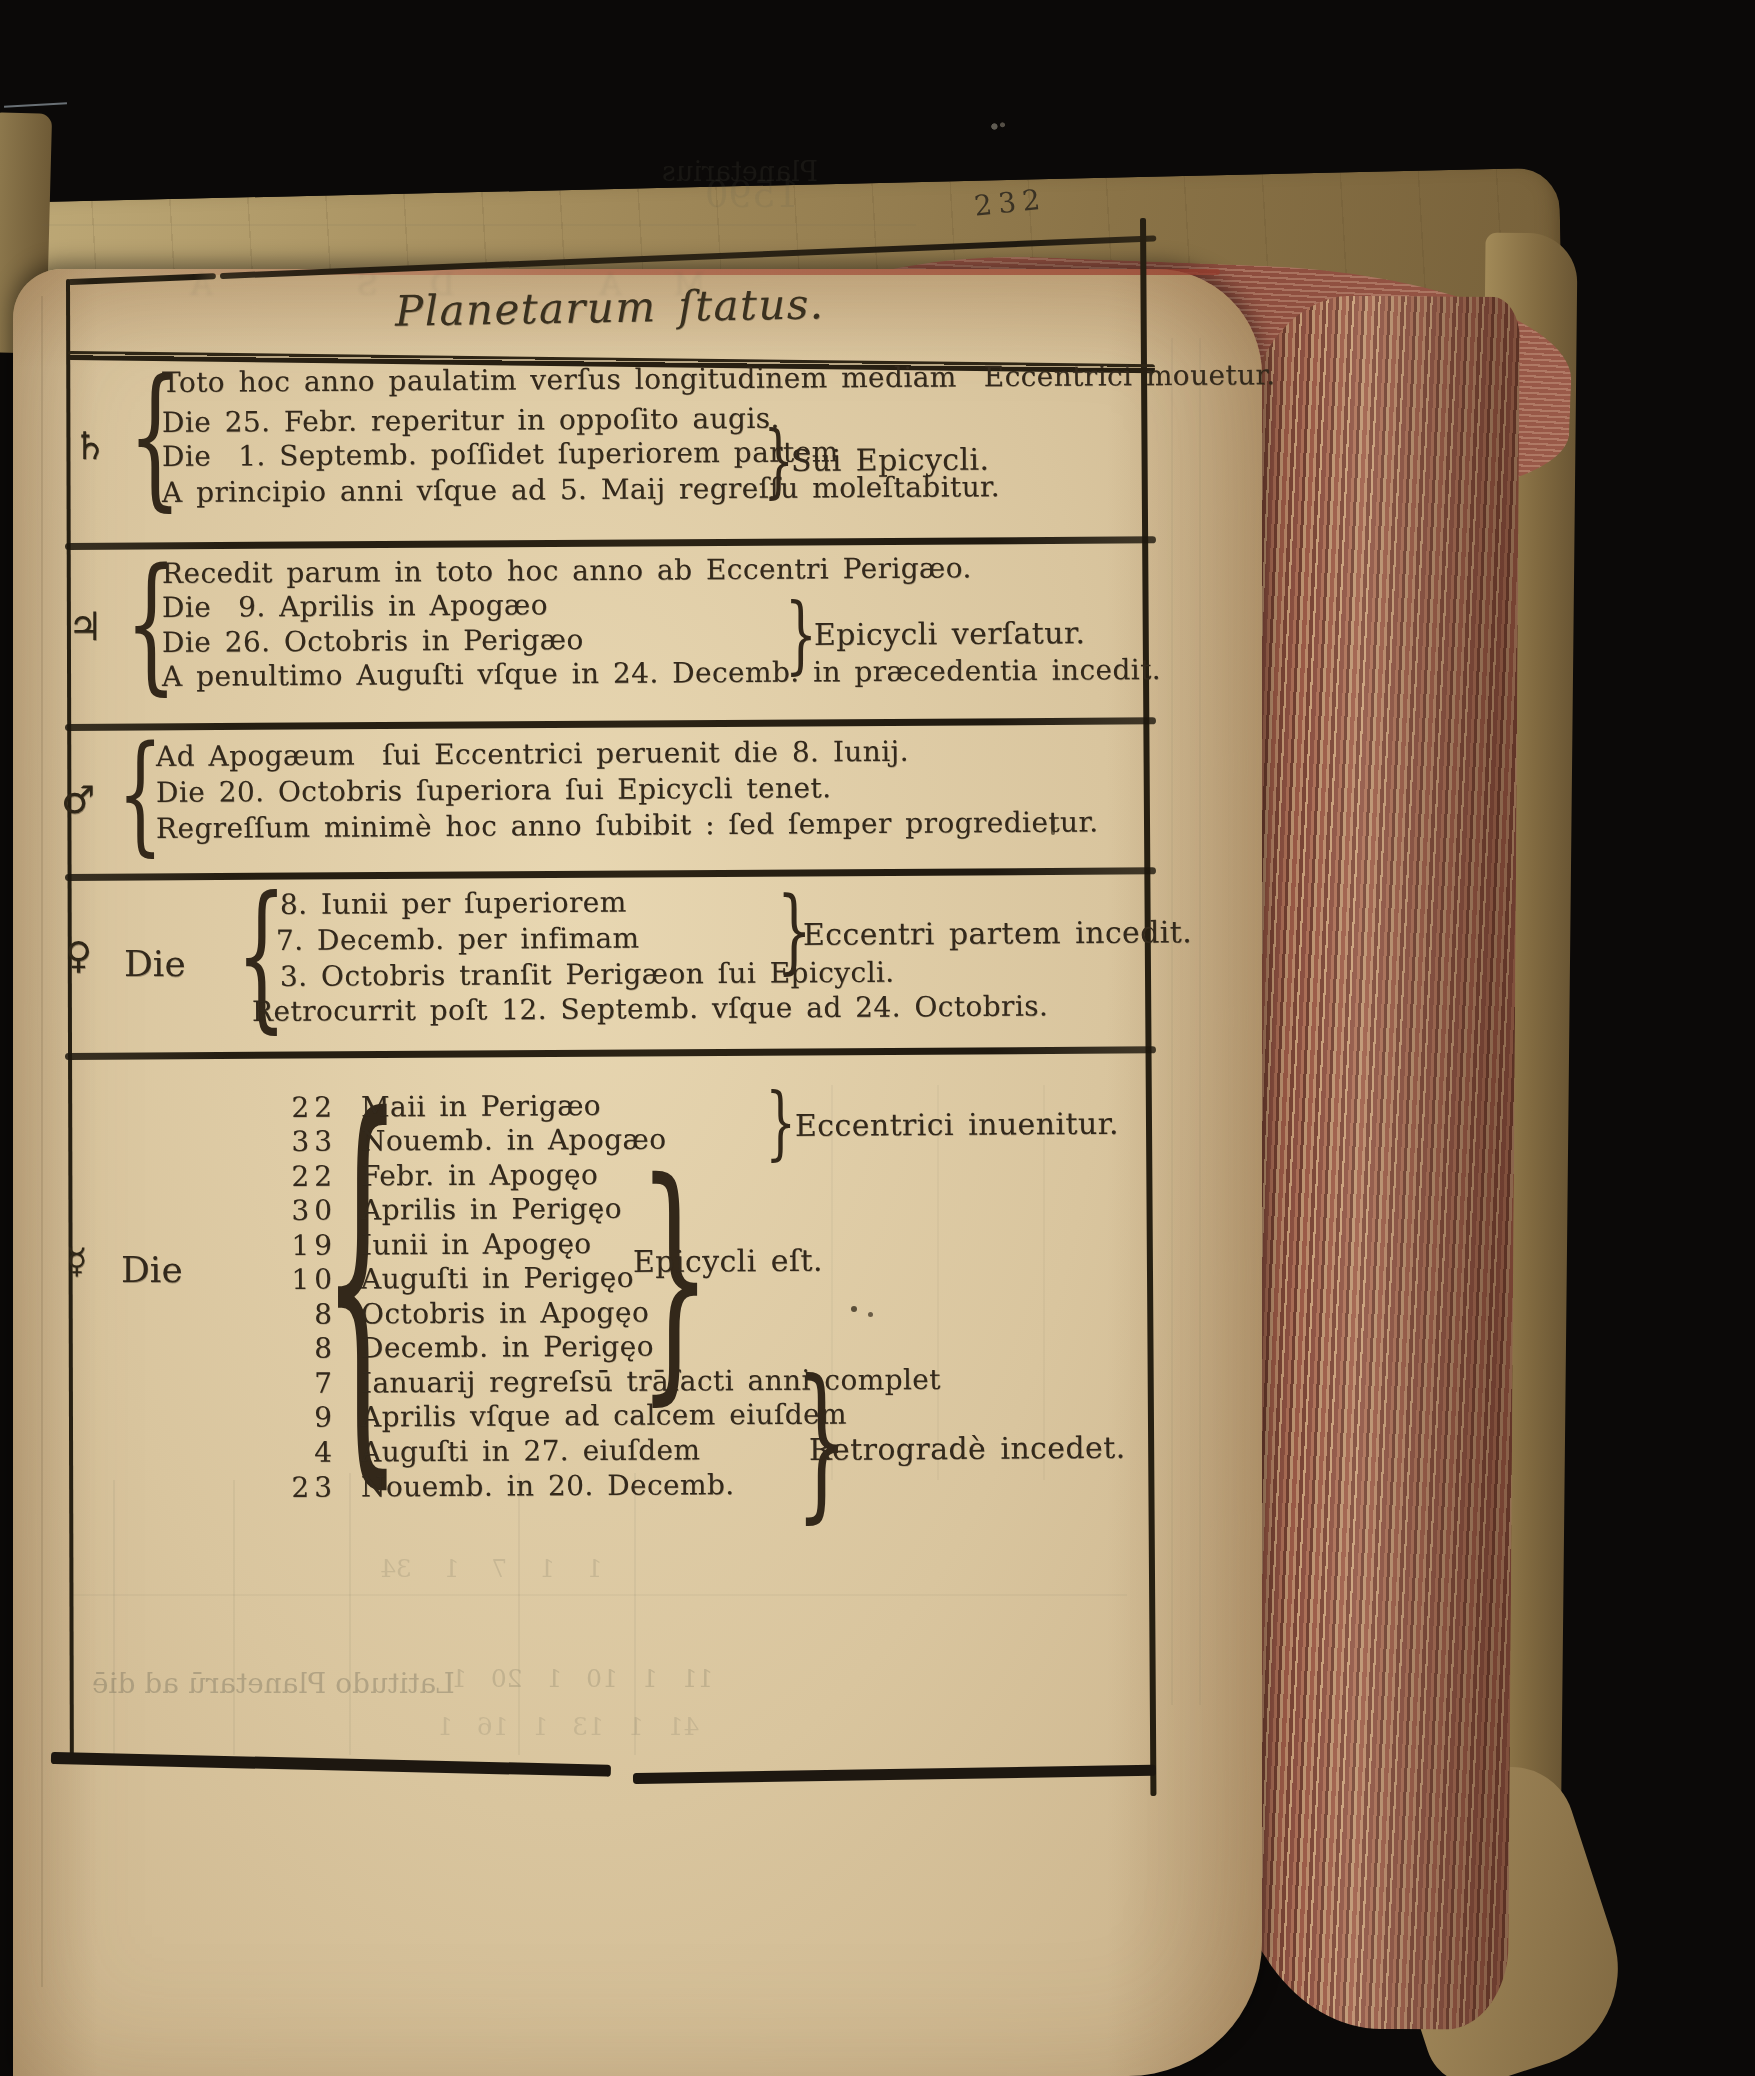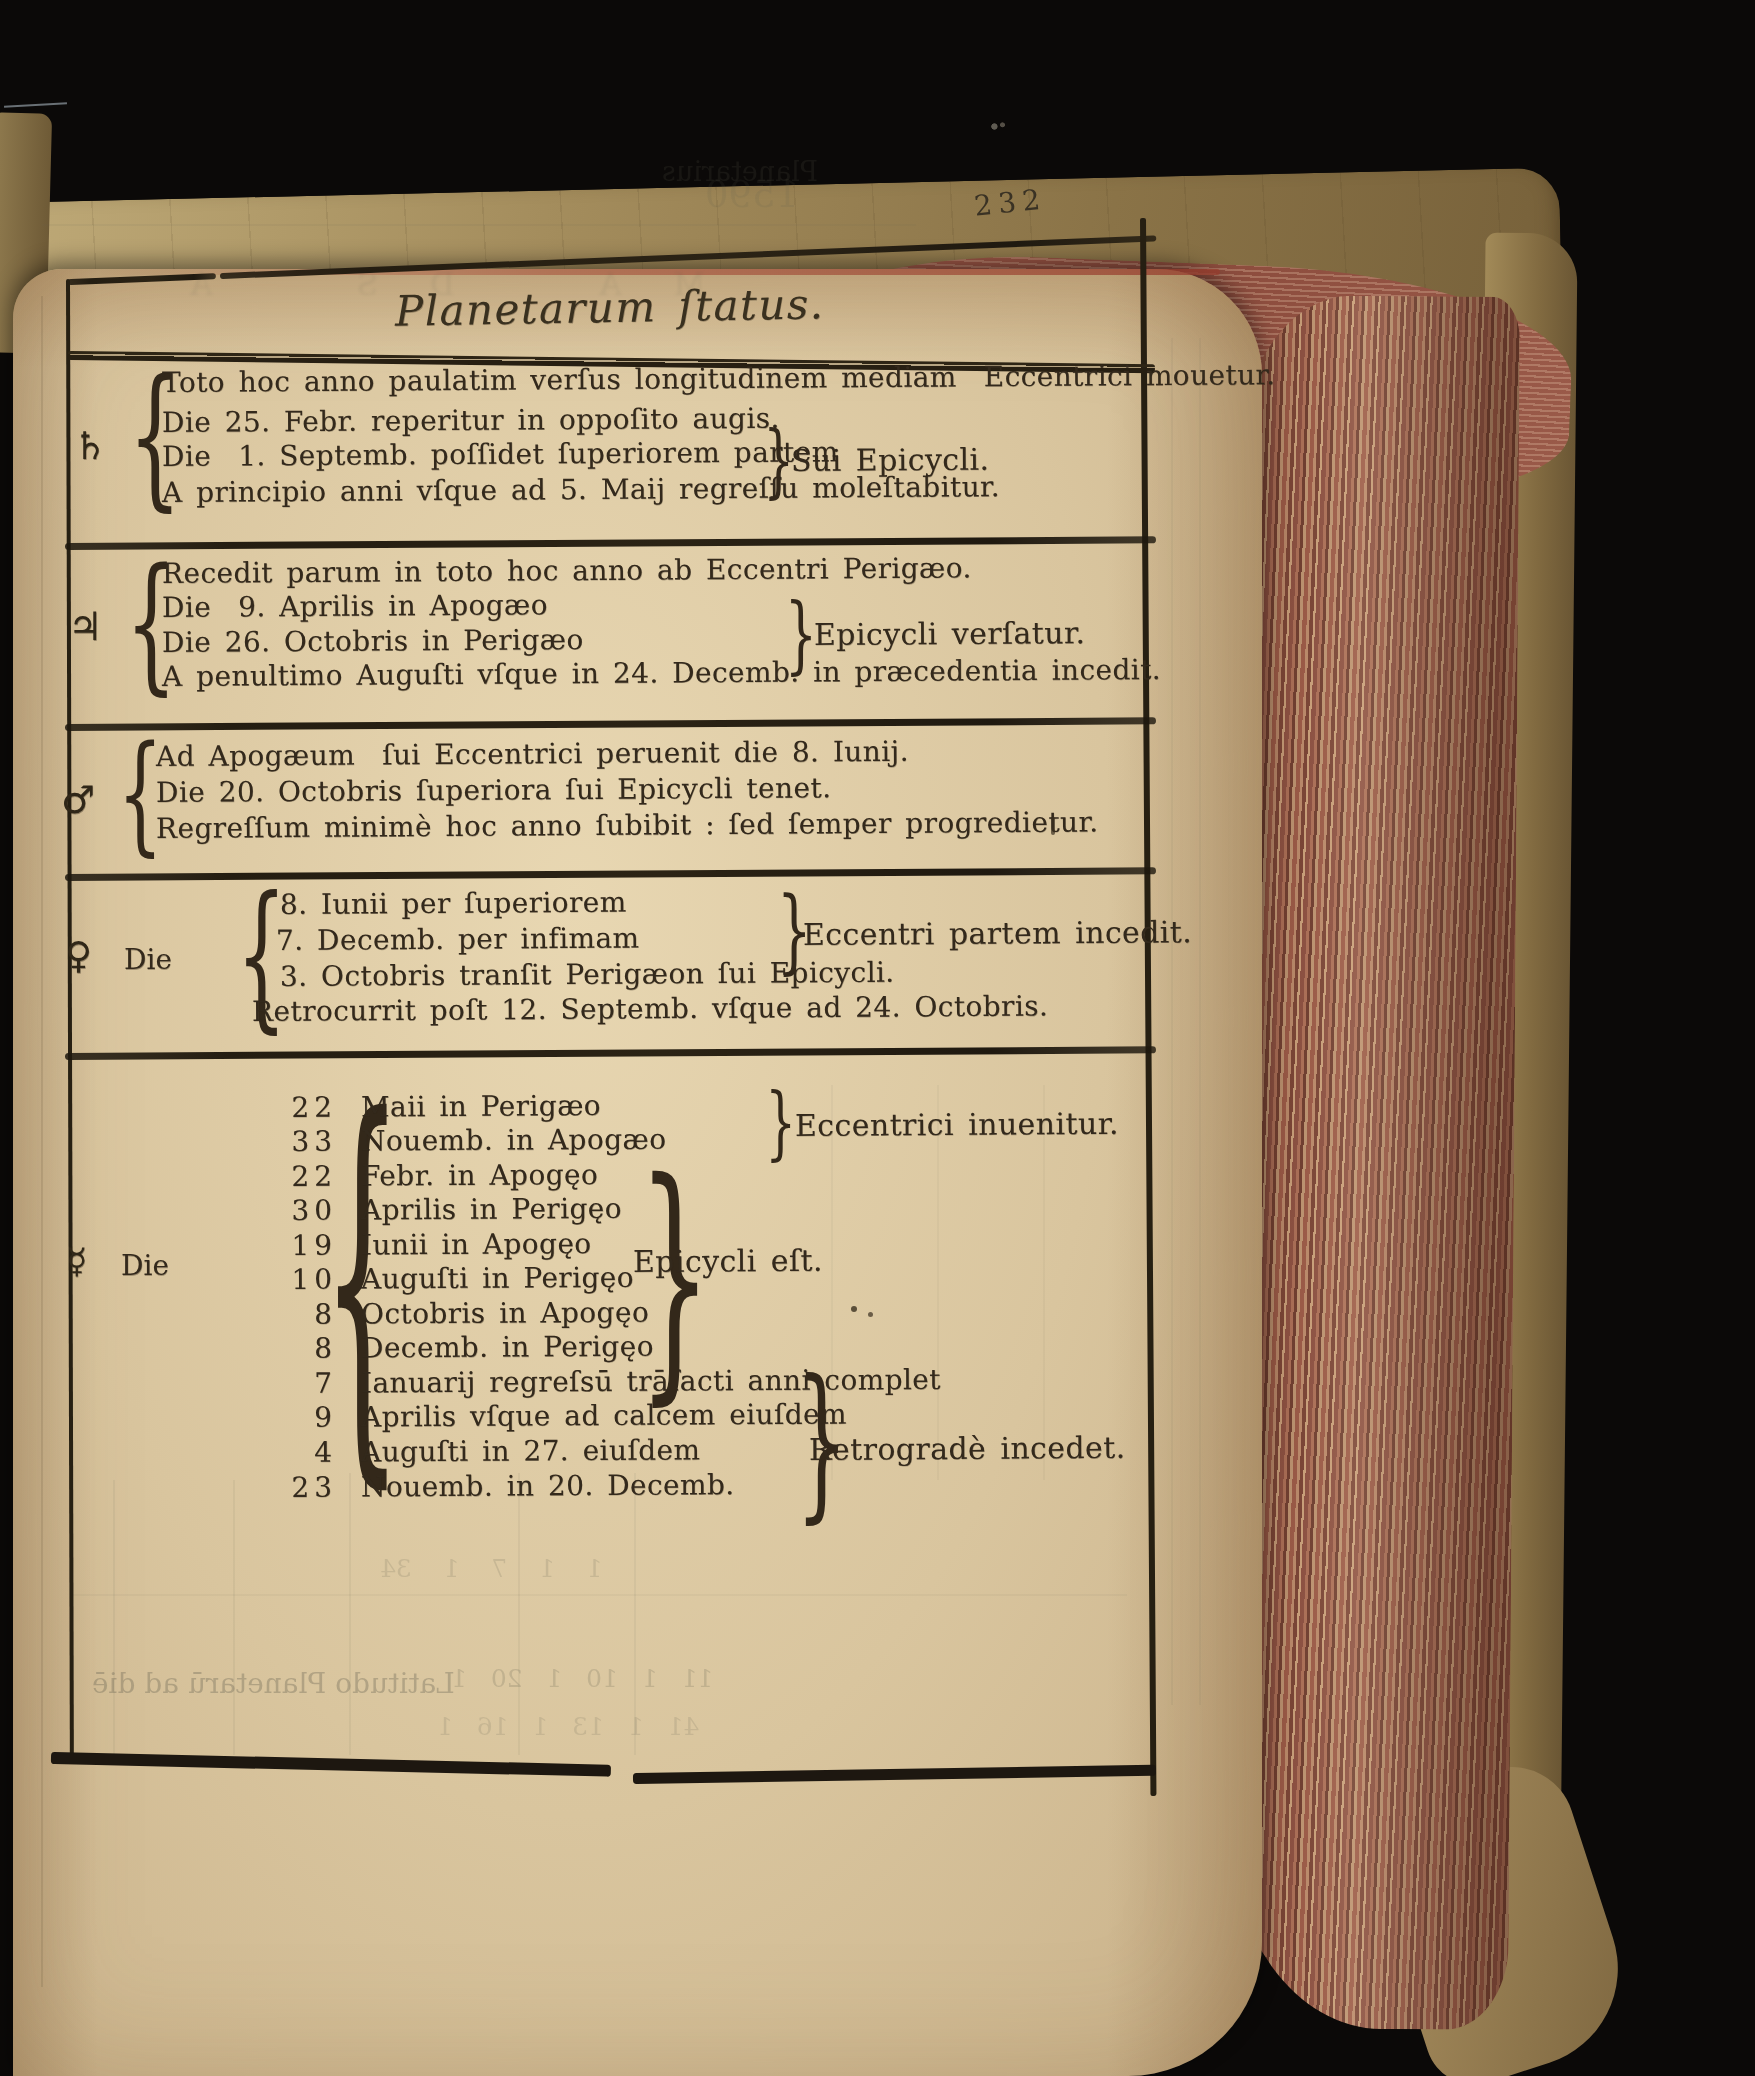--- a/index.html
+++ b/index.html
@@ -48,21 +48,21 @@
   
   .overlay{position:absolute;inset:0;z-index:6;}
   .ln{position:absolute;font-size:28px;line-height:1.2;color:#33291c;letter-spacing:0.4px;
       word-spacing:4.2px;white-space:pre;transform:rotate(-.4deg);transform-origin:left center;
       text-shadow:0.4px 0.6px 0.5px rgba(50,38,22,.35);}
   .rlabel{position:absolute;font-size:30px;line-height:1.2;color:#33291c;letter-spacing:0.4px;
       word-spacing:4.2px;white-space:pre;transform:rotate(-.4deg);transform-origin:left center;
       text-shadow:0.4px 0.6px 0.5px rgba(50,38,22,.35);}
   .sym{position:absolute;font-family:"DejaVu Sans",sans-serif;color:#302718;line-height:1;
       text-shadow:0.4px 0.5px 0.4px rgba(50,38,22,.4);}
-  .die{position:absolute;font-size:28px;color:#33291c;text-shadow:0.4px 0.5px 0.4px rgba(50,38,22,.35);}
+  .die{position:absolute;font-size:36px;color:#33291c;text-shadow:0.4px 0.5px 0.4px rgba(50,38,22,.35);}
   .lbrace,.rbrace{position:absolute;color:#33281a;line-height:.92;font-family:"DejaVu Serif",serif;
       transform-origin:center;}
   .title{position:absolute;left:395px;top:283px;font-size:42px;font-style:italic;color:#39301f;
       letter-spacing:1.4px;word-spacing:7px;transform:rotate(-1deg);
       text-shadow:0.6px 0.7px 0.6px rgba(50,38,22,.35);}
   .pgnum{position:absolute;left:974px;top:186px;font-size:28px;color:#3a3224;letter-spacing:6.3px;
       transform:rotate(-6deg);}
   .rule{position:absolute;border-radius:3.5px;transform-origin:left center;
       background:linear-gradient(90deg,rgba(30,24,14,.85),#241d11 15%,#2b2315 55%,#1f1910 85%,rgba(30,24,14,.8));}
   .rule2{position:absolute;border-radius:2.8px;transform-origin:left center;

